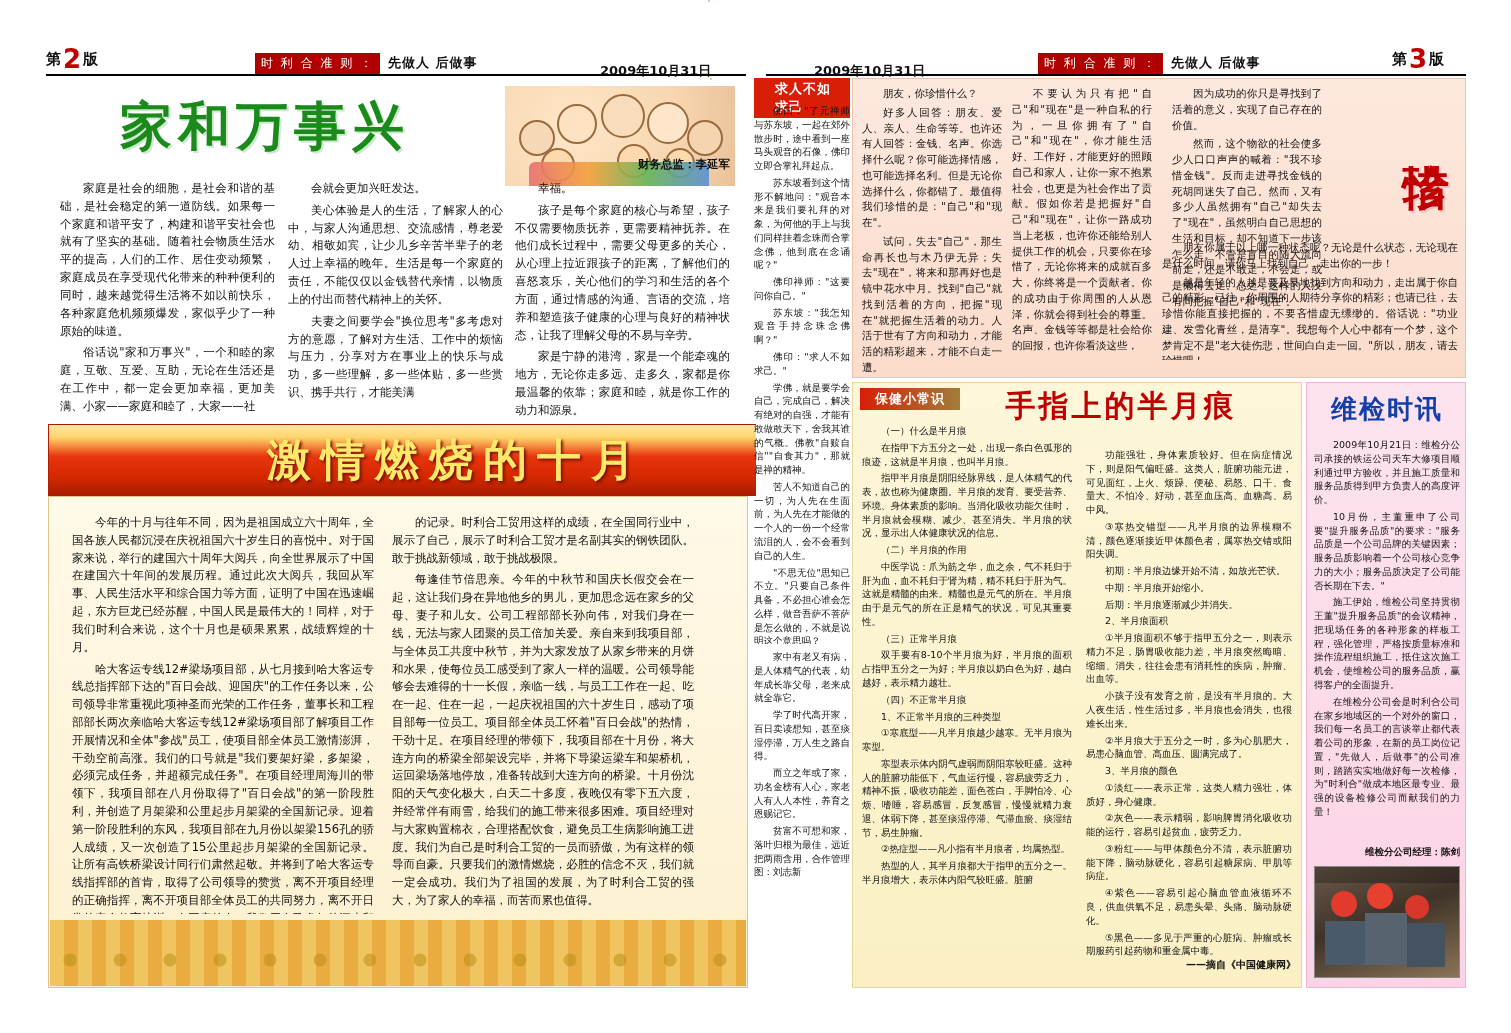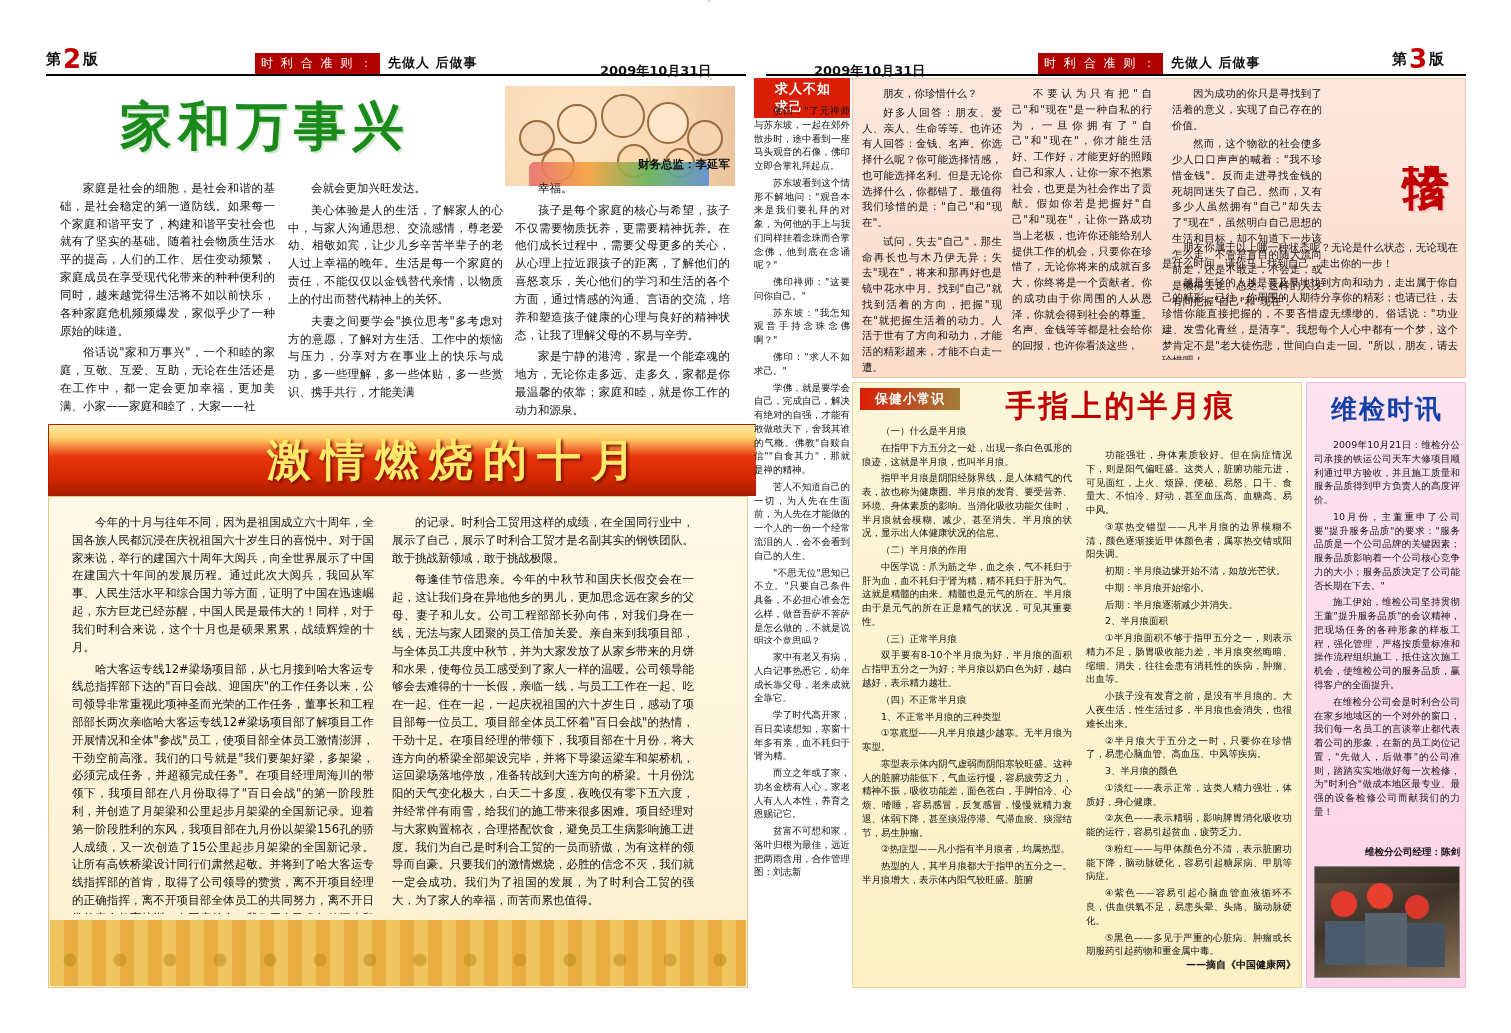--- a/index.html
+++ b/index.html
@@ -286,22 +286,22 @@
       <p>因为成功的你只是寻找到了活着的意义，实现了自己存在的价值。</p>
       <p>然而，这个物欲的社会使多少人口口声声的喊着："我不珍惜金钱"。反而走进寻找金钱的死胡同迷失了自己。然而，又有多少人虽然拥有"自己"却失去了"现在"，虽然明白自己思想的生活和目标，却不知道下一步该怎么走。不管是盲目的随大流向前走，还是不敢走，不会走，或是懒得去走。总之，这样的人没有同把握"自己"和"现在"。</p>
     </div>
     <div class="small-col" style="left:406px; top:240px; width:296px; height:120px; overflow:hidden;">
       <p>朋友你属于以上哪一种状态呢？无论是什么状态，无论现在是什么时间，请你马上找到自己，走出你的一步！</p>
       <p>越是年轻的人越是要及早地找到方向和动力，走出属于你自己的精彩。已往，你周围的人期待分享你的精彩；也请已往，去珍惜你能直接把握的，不要吝惜虚无缥缈的。俗话说："功业建、发雪化青丝，是清享"。我想每个人心中都有一个梦，这个梦肯定不是"老大徒伤悲，世间白白走一回。"所以，朋友，请去珍惜吧！</p>
 
     </div>
 
     <div class="tiny-col" style="left:-2px; top:650px; width:96px; height:330px; overflow:hidden;">
-      <p>家中有老又有病，人白记事热悉它，幼年成长靠父母，老来成就全靠它。</p>
-      <p>学了时代高开家，百日卖读想知，寒窗十年多有亲，血不耗归于肾为精。</p>
+      <p>家中有老又有病，是人体精气的代表，幼年成长靠父母，老来成就全靠它。</p>
+      <p>学了时代高开家，百日卖读想知，甚至痰湿停滞，万人生之路自得。</p>
       <p>而立之年或了家，功名金榜有人心，家老人有人人本性，养育之恩赐记它。</p>
       <p>贫富不可想和家，落叶归根为最佳，远近把两雨含用，合作管理图：刘志新</p>
     </div>
 
     <div class="yellow-panel" style="left:96px; top:382px; width:450px; height:606px;"></div>
     <div class="tag-red" style="left:104px; top:388px; width:100px; text-align:center; background:linear-gradient(90deg,#d81e06,#a07e3a);">保健小常识</div>
     <div class="head-red" style="left:200px; top:386px; width:330px; text-align:center;">手指上的半月痕</div>
 
     <div class="tiny-col" style="left:106px; top:424px; width:210px; height:552px; overflow:hidden;">
       <p>（一）什么是半月痕</p>
@@ -322,21 +322,21 @@
 
     <div class="tiny-col" style="left:330px; top:424px; width:206px; height:530px; overflow:hidden;margin-top:24px;">
       <p>功能强壮，身体素质较好。但在病症情况下，则是阳气偏旺盛。这类人，脏腑功能元进，可见面红，上火、烦躁、便秘、易怒、口干、食量大、不怕冷、好动，甚至血压高、血糖高、易中风。</p>
       <p>③寒热交错型——凡半月痕的边界模糊不清，颜色逐渐接近甲体颜色者，属寒热交错或阳阳失调。</p>
       <p>初期：半月痕边缘开始不清，如放光芒状。</p>
       <p>中期：半月痕开始缩小。</p>
       <p>后期：半月痕逐渐减少并消失。</p>
       <p>2、半月痕面积</p>
       <p>①半月痕面积不够于指甲五分之一，则表示精力不足，肠胃吸收能力差，半月痕突然晦暗、缩细、消失，往往会患有消耗性的疾病，肿瘤、出血等。</p>
       <p>小孩子没有发育之前，是没有半月痕的。大人夜生活，性生活过多，半月痕也会消失，也很难长出来。</p>
-      <p>②半月痕大于五分之一时，只要你在珍惜了，易患心脑血管、高血压、中风等疾病。</p>
+      <p>②半月痕大于五分之一时，多为心肌肥大，易患心脑血管、高血压、圆满完成了。</p>
       <p>3、半月痕的颜色</p>
       <p>①淡红——表示正常，这类人精力强壮，体质好，身心健康。</p>
       <p>②灰色——表示精弱，影响脾胃消化吸收功能的运行，容易引起贫血，疲劳乏力。</p>
       <p>③粉红——与甲体颜色分不清，表示脏腑功能下降，脑动脉硬化，容易引起糖尿病、甲肌等病症。</p>
       <p>④紫色——容易引起心脑血管血液循环不良，供血供氧不足，易患头晕、头痛、脑动脉硬化。</p>
       <p>⑤黑色——多见于严重的心脏病、肿瘤或长期服药引起药物和重金属中毒。</p>
       <p></p>
       <p></p>
     </div>
     <div class="source-line" style="left:400px; top:958px; width:140px; text-align:right;">——摘自《中国健康网》</div>

